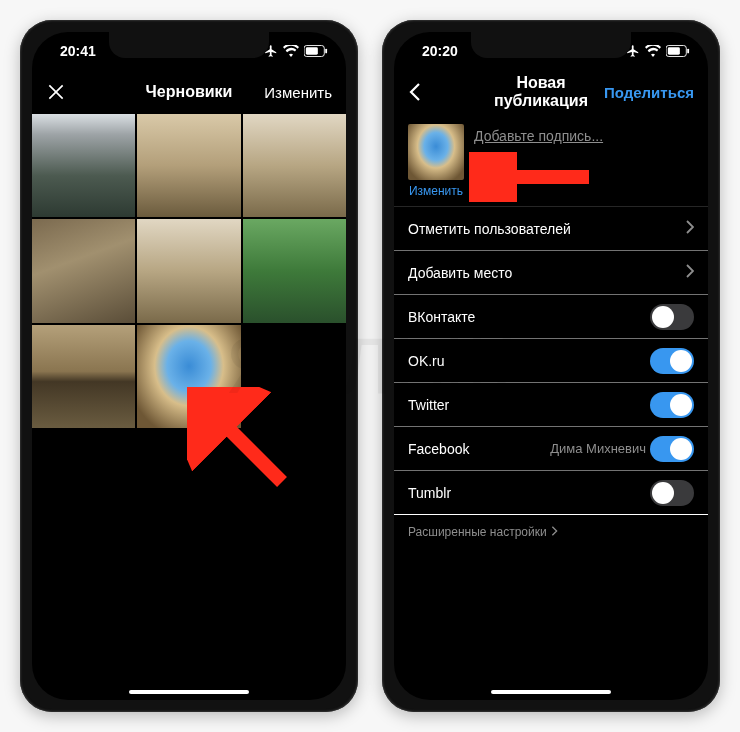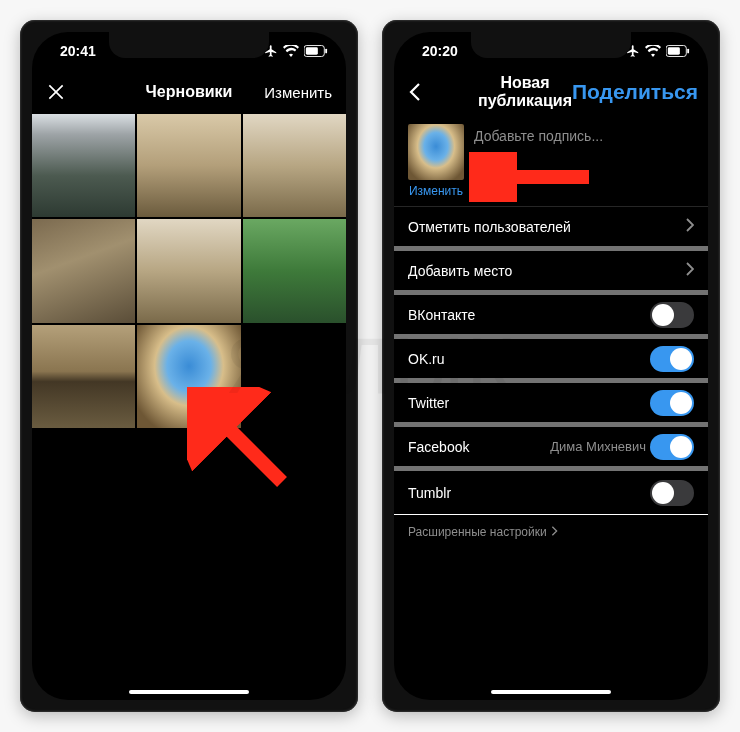--- a/index.html
+++ b/index.html
@@ -25,21 +25,21 @@
     justify-content: center;
     align-items: center;
     gap: 24px;
     width: 100%; height: 100%;
     padding: 20px 10px;
   }
   .phone {
     width: 338px;
     height: 692px;
     background: #111;
-    border-radius: 15px;
+    border-radius: 32px;
     padding: 12px;
     box-shadow: 0 4px 16px rgba(0,0,0,0.25), inset 0 0 2px 1px #333;
     position: relative;
   }
   .screen {
     width: 100%; height: 100%;
     background: #000;
     border-radius: 36px;
     overflow: hidden;
     position: relative;
@@ -74,21 +74,21 @@
     height: 44px;
     display: flex;
     align-items: center;
     justify-content: space-between;
     padding: 0 14px;
     color: #fff;
   }
   .nav-title { font-size: 16px; font-weight: 600; flex: 1; text-align: center; }
   .nav-left, .nav-right { min-width: 70px; }
   .nav-right { text-align: right; font-size: 15px; }
-  .nav-action-blue { color: #3897f0; font-weight: 600; font-size: 21px; }
+  .nav-action-blue { color: #3897f0; font-weight: 600; font-size: 15px; }
   .close-x svg, .back-chevron svg { display: block; }
 
   
   .grid {
     display: grid;
     grid-template-columns: repeat(3, 1fr);
     gap: 2px;
     width: 100%;
   }
   .thumb {
@@ -118,32 +118,33 @@
   .compose-thumb {
     width: 56px; height: 56px;
     border-radius: 2px;
     overflow: hidden;
   }
   .compose-caption {
     flex: 1;
     color: #8e8e8e;
     font-size: 14px;
     padding-top: 4px;
+    text-decoration: underline;
   }
   .edit-link { font-size: 12px; color: #3897f0; }
   .divider { height: 1px; background: #262626; margin: 0; }
   .row {
     display: flex;
     align-items: center;
     justify-content: space-between;
     min-height: 44px;
     padding: 0 14px;
     color: #fff;
     font-size: 14px;
-    border-bottom: 5px solid #737373;
+    border-bottom: 1px solid #737373;
   }
   .row .chev { color: #8e8e8e; }
   .row .subvalue { color: #8e8e8e; font-size: 13px; margin-left: auto; margin-right: 4px; }
   .toggle {
     width: 44px; height: 26px; border-radius: 13px;
     background: #3a3a3c; position: relative; flex-shrink: 0;
   }
   .toggle::after {
     content: ""; position: absolute; top: 2px; width: 22px; height: 22px;
     background: #fff; border-radius: 50%;

